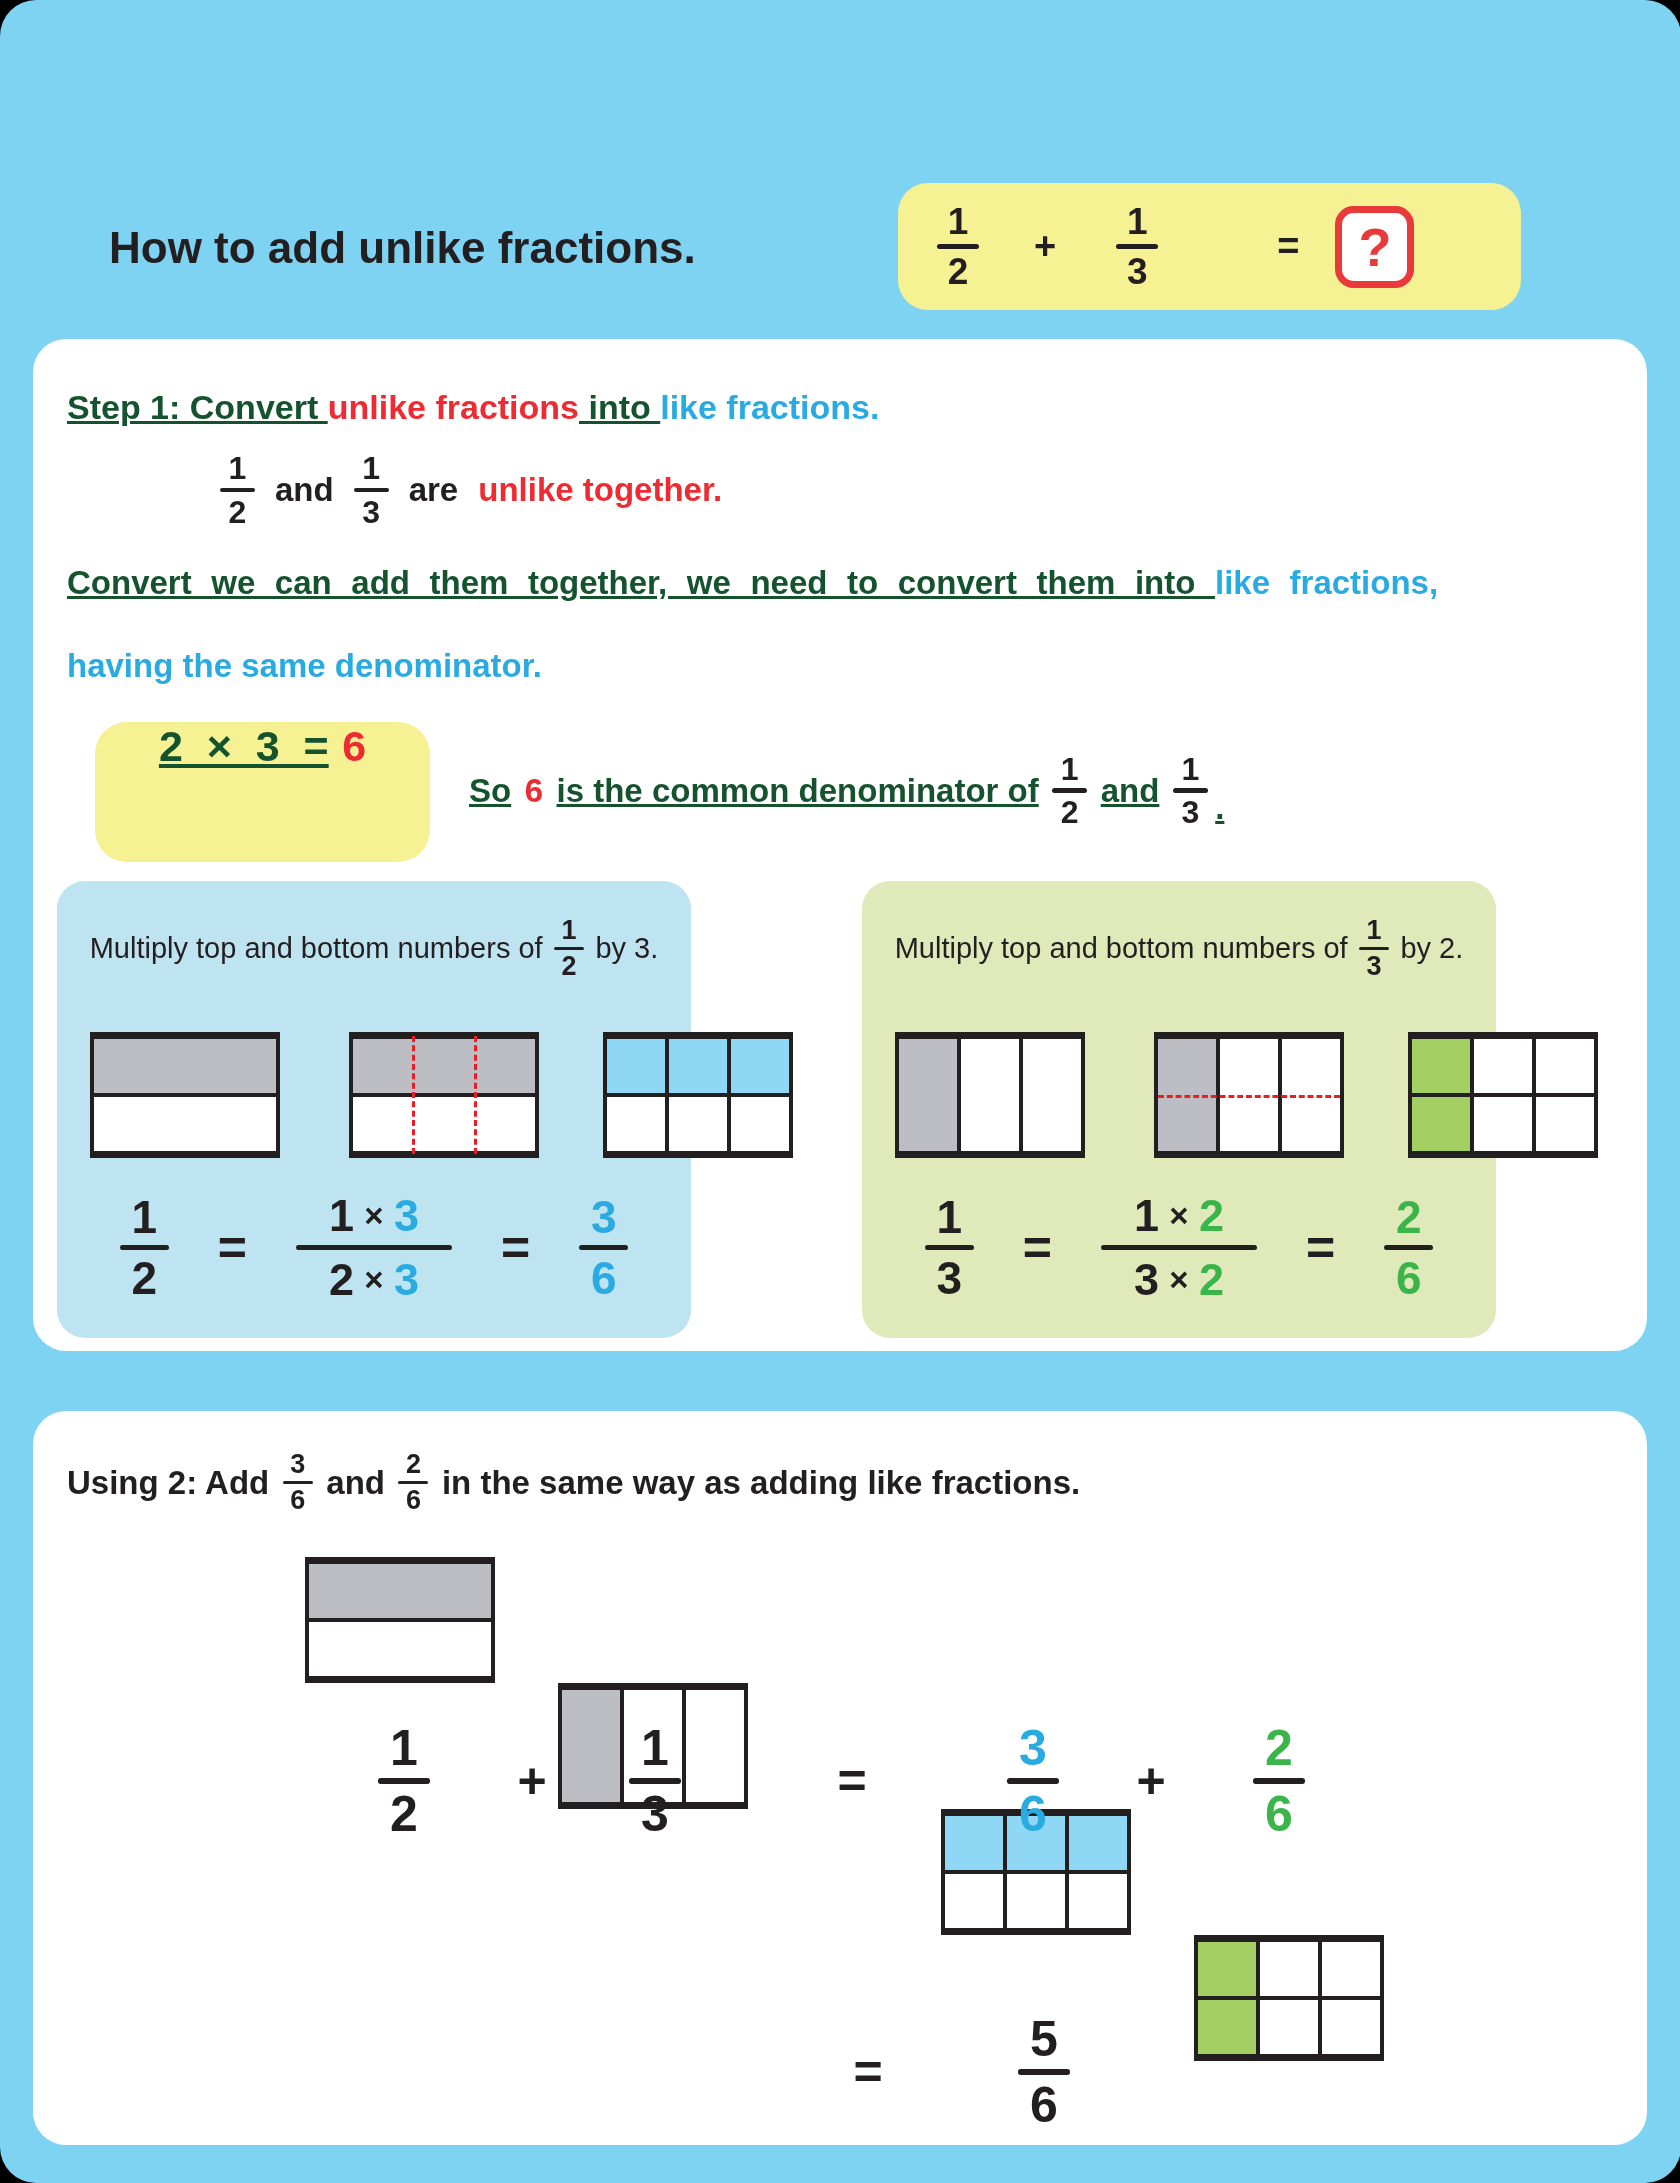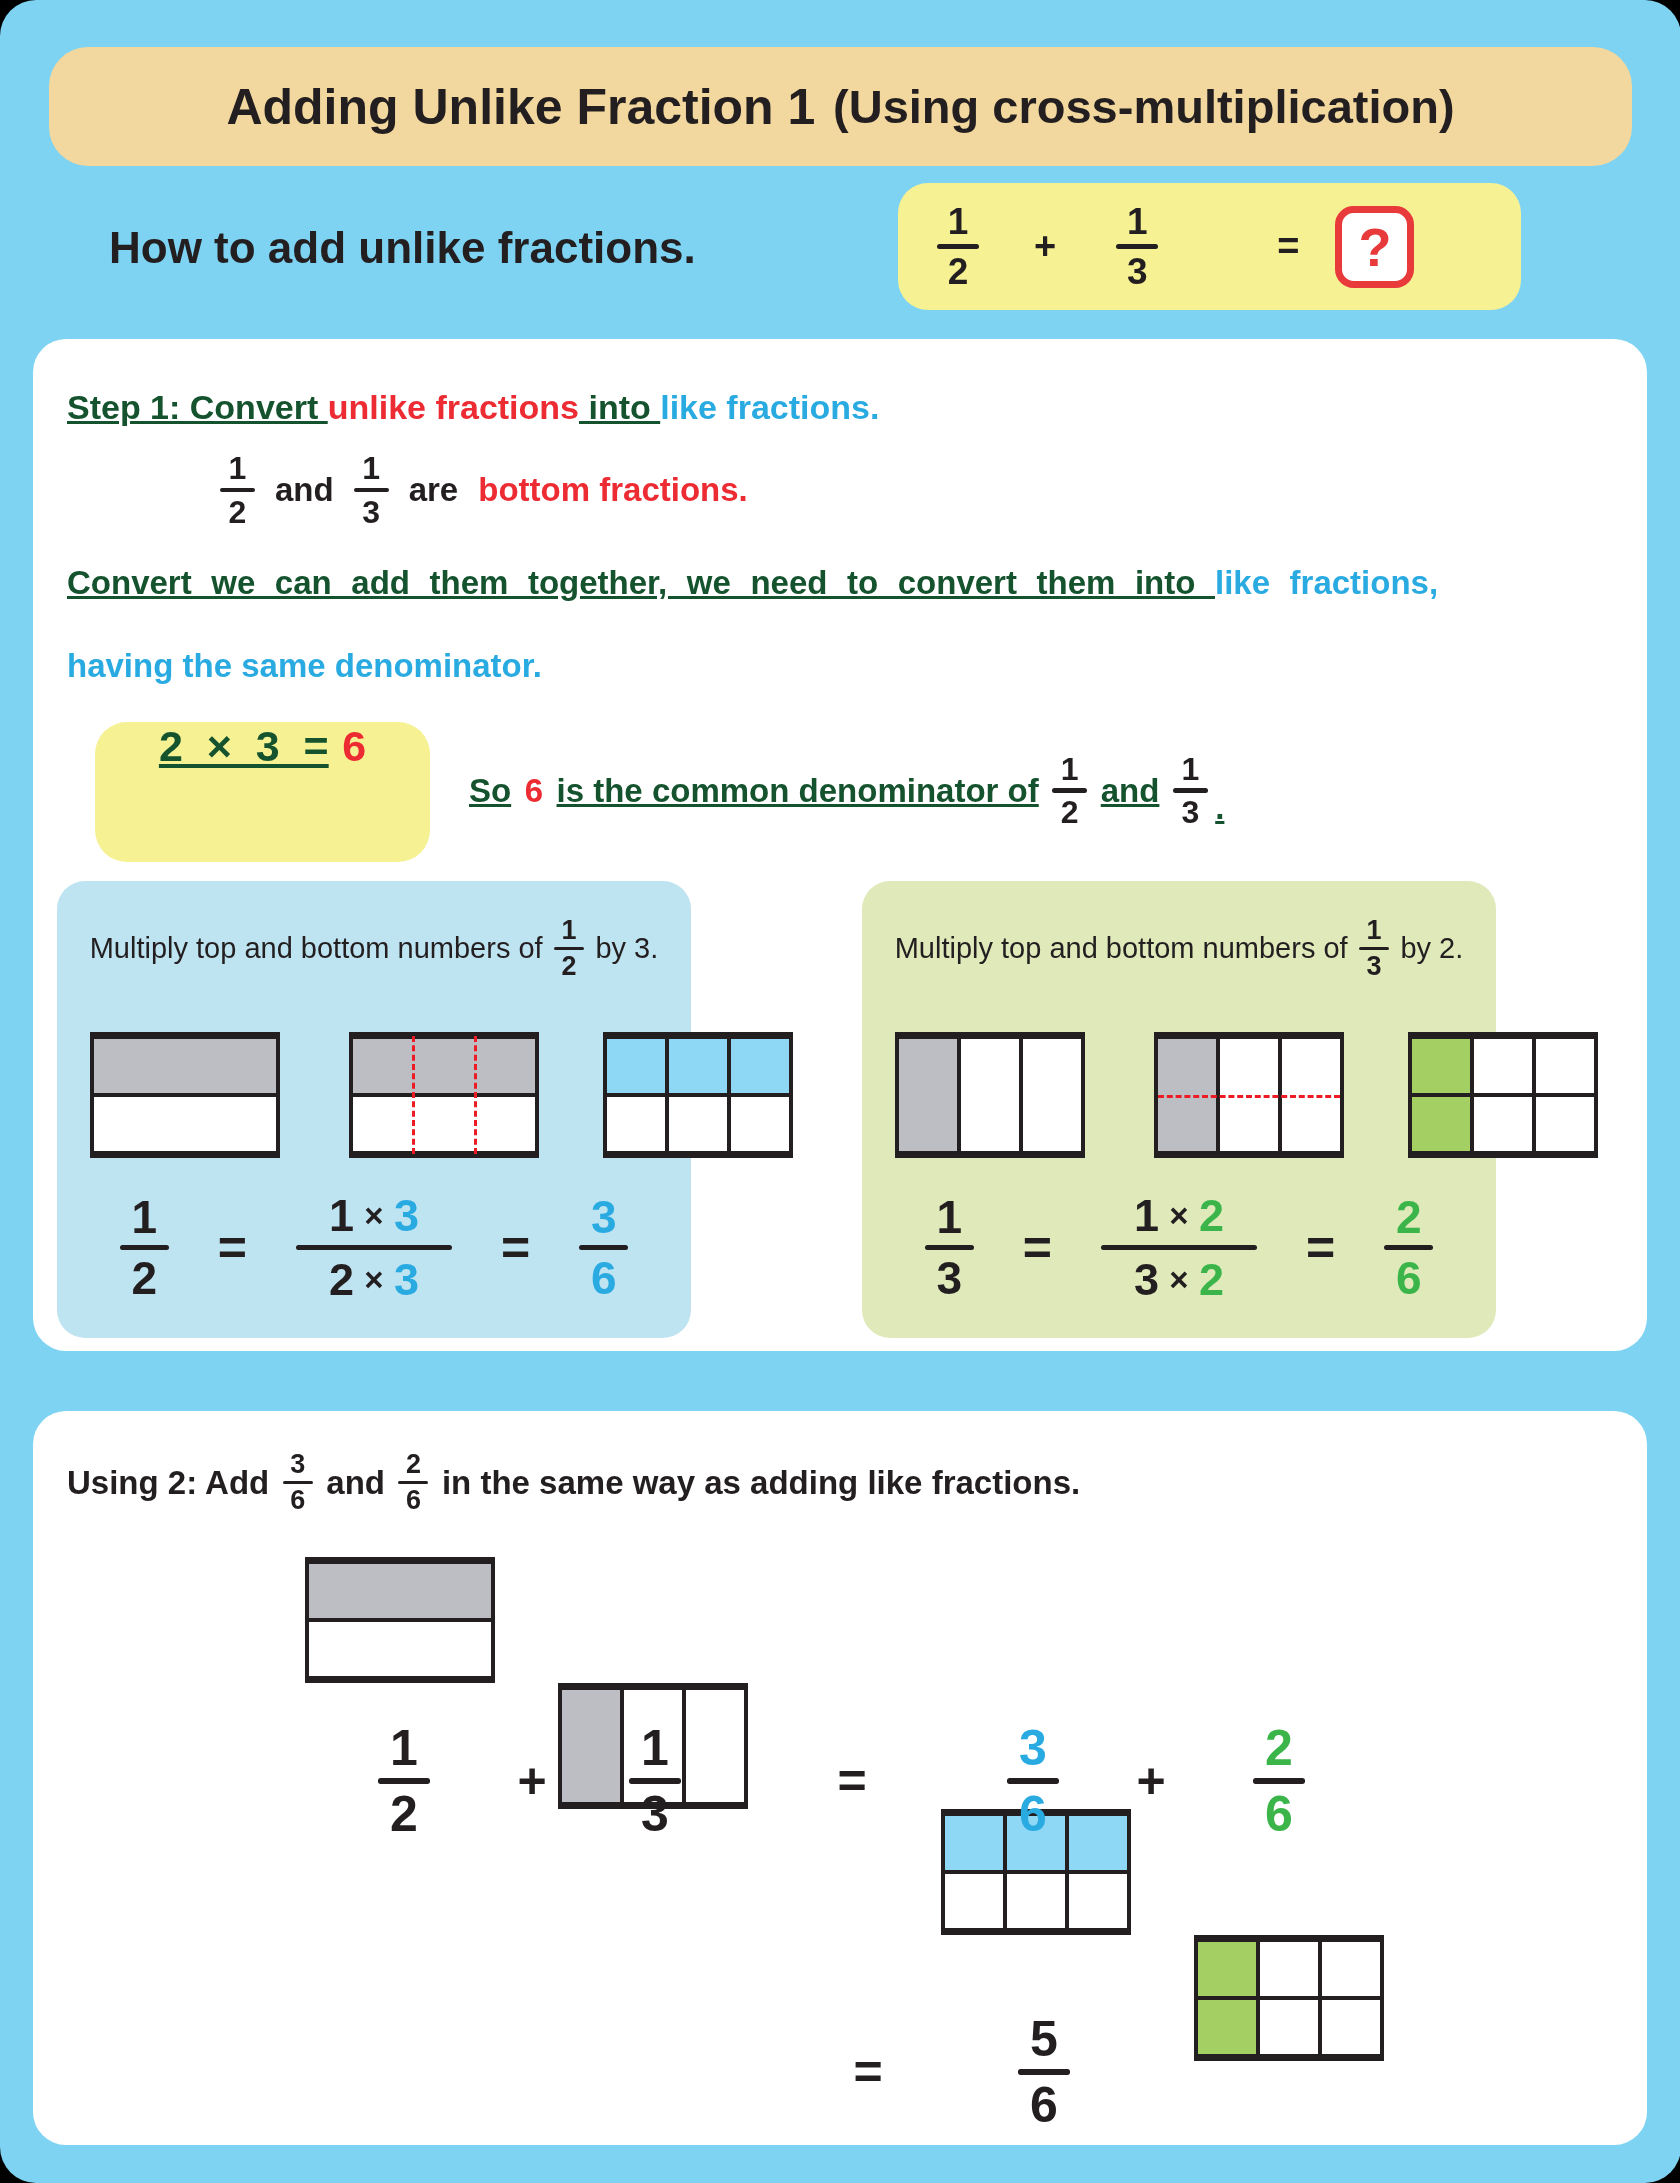--- a/index.html
+++ b/index.html
@@ -88,24 +88,20 @@
   .s2-eqrow { left:0; top:314px; width:100%; height:112px; }
   .eqitem { position:absolute; top:50%; transform:translate(-50%,-50%); }
   .op-big { font-size:50px; font-weight:700; }
   .s2-resrow { left:0; top:605px; width:100%; height:112px; }
 </style>
 </head>
 <body>
 
 <div class="page">
 
-  <div class="abs title-box">
-    <span class="title-main">Adding Unlike Fraction 1</span>
-    <span class="title-sub">(Using cross-multiplication)</span>
-  </div>
 
   <div class="abs intro-heading">How to add unlike fractions.</div>
   <div class="abs intro-eq">
     <span class="frac frac-md">
       <span>1</span>
       <span class="bar"></span>
       <span>2</span>
     </span>
     <span class="introop" style="margin-left:55px;">+</span>
     <span class="frac frac-md" style="margin-left:60px;">
@@ -131,21 +127,21 @@
         <span class="bar"></span>
         <span>2</span>
       </span>
       <span>and</span>
       <span class="frac frac-sm">
         <span>1</span>
         <span class="bar"></span>
         <span>3</span>
       </span>
       <span>are</span>
-      <span class="c-red">bottom fractions.</span>
+      <span class="c-red">unlike together.</span>
     </div>
 
     <div class="abs s1-para1">
       <span class="c-black">Convert we can add them together, we need to convert them into </span><span class="c-blue">like fractions,</span>
     </div>
     <div class="abs s1-para2 c-blue">having the same denominator.</div>
 
     <div class="abs s1-mult">
       <span class="expr c-black">2  ×  3  =</span>
       <span class="c-red">6</span>

